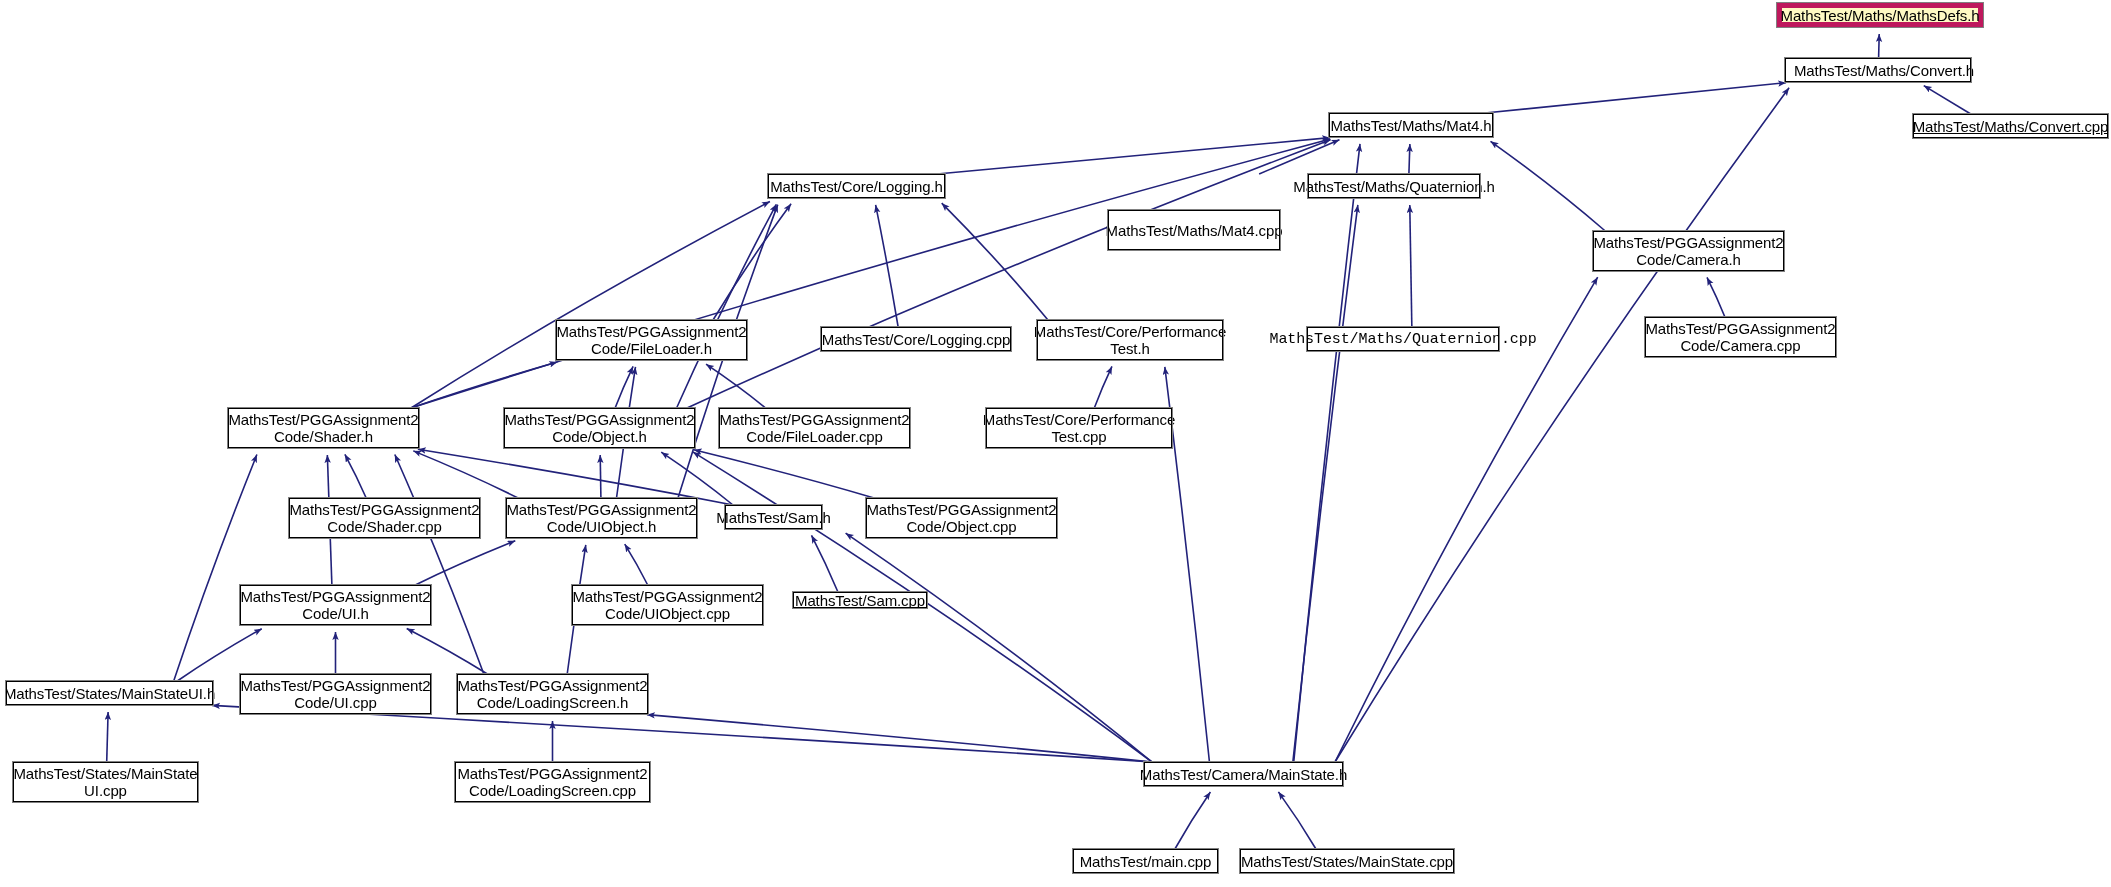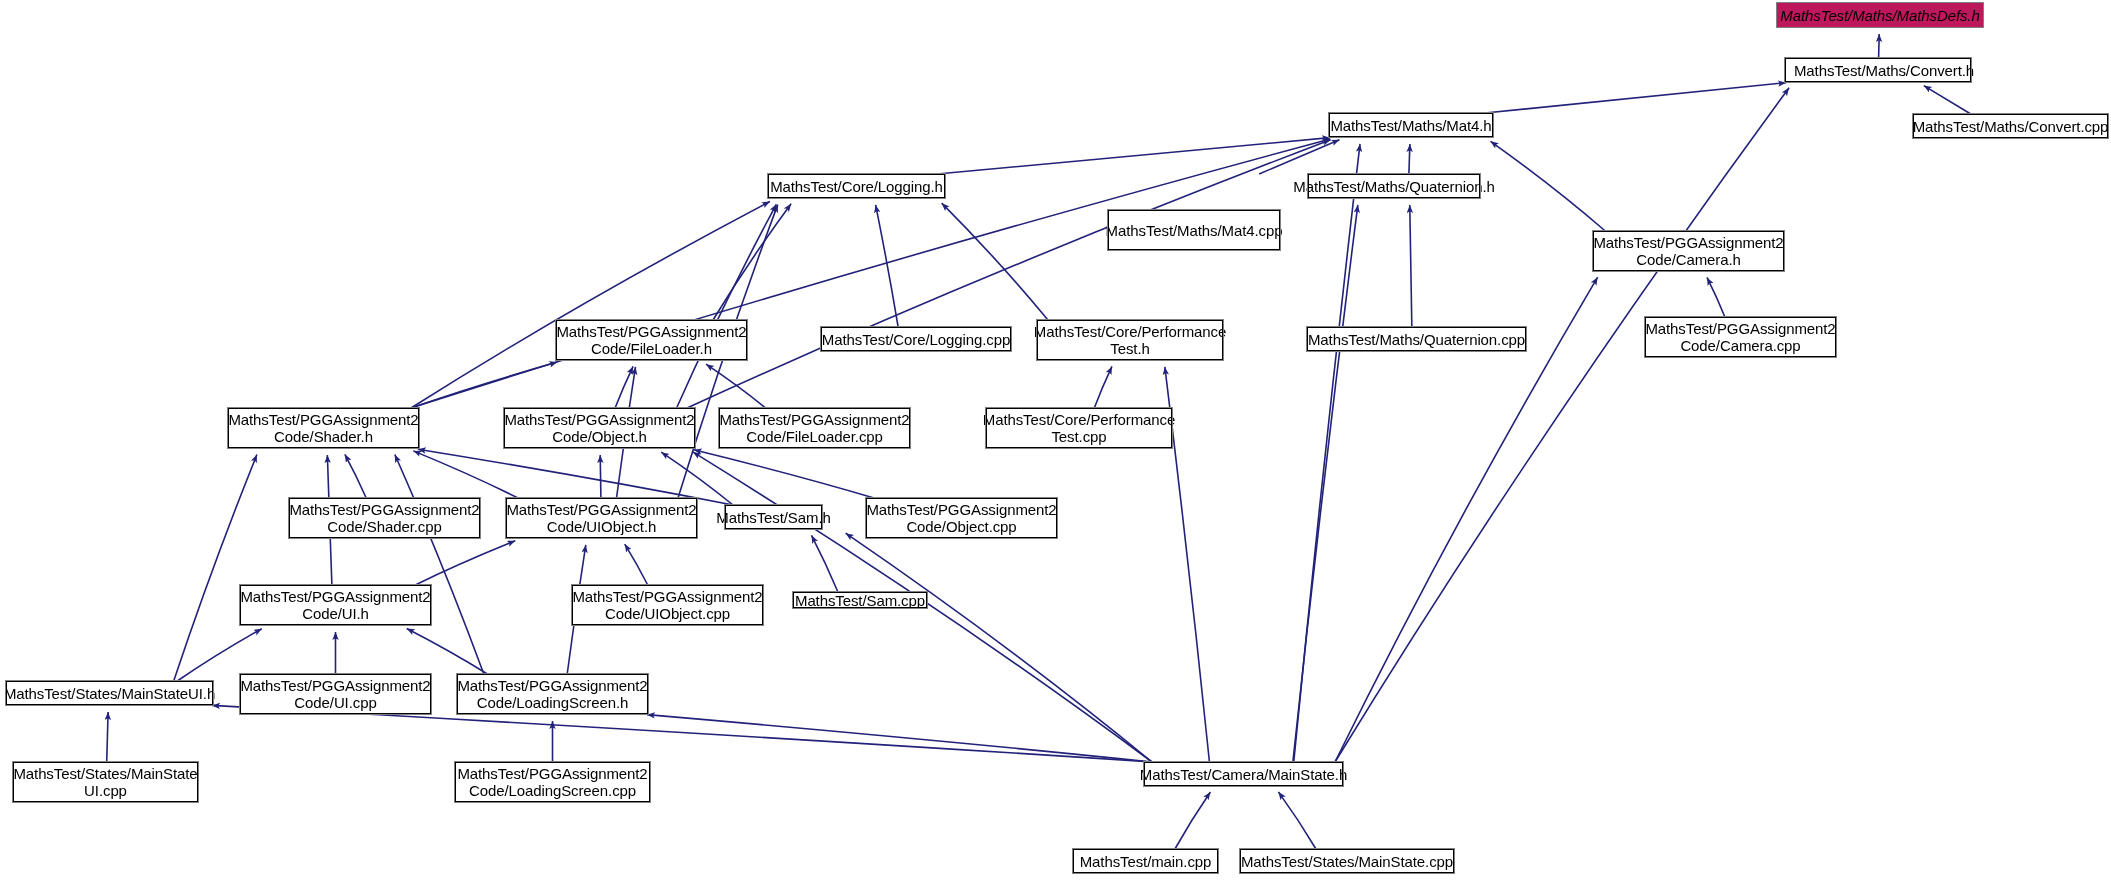--- a/index.html
+++ b/index.html
@@ -27,23 +27,22 @@
     text-align:center;
     color:#000000;
     font-size:15px;
     line-height:17px;
     letter-spacing:-0.1px;
     white-space:pre-line;
     padding:1px 4px;
     cursor:pointer;
   }
   .node.root{
-    background:#be185d;
-    border:1px solid #be185d;
-    font-style:italic;
+    background:#fef9c3;
+    border:5px solid #be185d;
   }
 </style>
 </head>
 <body>
 
 <div id="canvas">
   <svg id="edges" xmlns="http://www.w3.org/2000/svg">
     <defs>
       <marker id="arrow" markerWidth="9" markerHeight="9" refX="8" refY="3.2" orient="auto" markerUnits="userSpaceOnUse">
         <path d="M0,0 L8,3.2 L0,6.4 L1.8,3.2 Z" fill="#22227a"></path>
@@ -99,33 +98,33 @@
         <path d="M1152,762 Q722.49367719598,733.7102846886704 211.98735439196003,705.4205693773408" fill="none" stroke="#22227a" stroke-width="1.6" marker-end="url(#arrow)"></path>
         <path d="M552.5,762 Q552.5,741.5 552.5,721" fill="none" stroke="#22227a" stroke-width="1.6" marker-end="url(#arrow)"></path>
         <path d="M1152,762 Q922.5247197912074,738.3266924804257 646.969439582415,714.6533849608514" fill="none" stroke="#22227a" stroke-width="1.6" marker-end="url(#arrow)"></path>
         <path d="M1174.9,849 Q1190.8869433962266,820.4716981132076 1210.4018867924528,791.9433962264151" fill="none" stroke="#22227a" stroke-width="1.6" marker-end="url(#arrow)"></path>
         <path d="M1315.95,849 Q1299.0351226033129,820.4249691789545 1278.3942452066258,791.849938357909" fill="none" stroke="#22227a" stroke-width="1.6" marker-end="url(#arrow)"></path>
       </g>
   </svg>
   <div id="node-layer">
       <div class="node root" style="left: 1777px; top: 3px; width: 206px; height: 24px;">MathsTest/Maths/MathsDefs.h</div>
       <div class="node" style="left: 1785px; top: 58px; width: 186px; height: 24px; padding-left: 16px;">MathsTest/Maths/Convert.h</div>
-      <div class="node" style="left: 1913px; top: 114px; width: 195px; height: 24px;">MathsTest/Maths/Convert.cpp</div>
+      <div class="node" style="left: 1913px; top: 114px; width: 195px; height: 24px; text-decoration: underline;">MathsTest/Maths/Convert.cpp</div>
       <div class="node" style="left: 1329px; top: 113px; width: 164px; height: 24px;">MathsTest/Maths/Mat4.h</div>
       <div class="node" style="left: 768px; top: 174px; width: 177px; height: 24px;">MathsTest/Core/Logging.h</div>
       <div class="node" style="left: 1108px; top: 174px; width: 172px; height: 40px; margin-top: 36px;">MathsTest/Maths/Mat4.cpp</div>
       <div class="node" style="left: 1308px; top: 174px; width: 172px; height: 24px;">MathsTest/Maths/Quaternion.h</div>
       <div class="node" style="left: 1593px; top: 231px; width: 191px; height: 40px;">MathsTest/PGGAssignment2
 Code/Camera.h</div>
       <div class="node" style="left: 556px; top: 320px; width: 191px; height: 40px;">MathsTest/PGGAssignment2
 Code/FileLoader.h</div>
       <div class="node" style="left: 821px; top: 327px; width: 190px; height: 24px;">MathsTest/Core/Logging.cpp</div>
       <div class="node" style="left: 1037px; top: 320px; width: 186px; height: 40px;">MathsTest/Core/Performance
 Test.h</div>
-      <div class="node" style="left: 1307px; top: 327px; width: 219px; height: 24px;">MathsTest/Maths/Quaternion.cpp</div>
+      <div class="node" style="left: 1307px; top: 327px; width: 192px; height: 24px; font-family: Liberation Mono, monospace;">MathsTest/Maths/Quaternion.cpp</div>
       <div class="node" style="left: 1645px; top: 317px; width: 191px; height: 40px;">MathsTest/PGGAssignment2
 Code/Camera.cpp</div>
       <div class="node" style="left: 228px; top: 408px; width: 191px; height: 40px;">MathsTest/PGGAssignment2
 Code/Shader.h</div>
       <div class="node" style="left: 504px; top: 408px; width: 191px; height: 40px;">MathsTest/PGGAssignment2
 Code/Object.h</div>
       <div class="node" style="left: 719px; top: 408px; width: 191px; height: 40px;">MathsTest/PGGAssignment2
 Code/FileLoader.cpp</div>
       <div class="node" style="left: 986px; top: 408px; width: 186px; height: 40px;">MathsTest/Core/Performance
 Test.cpp</div>

